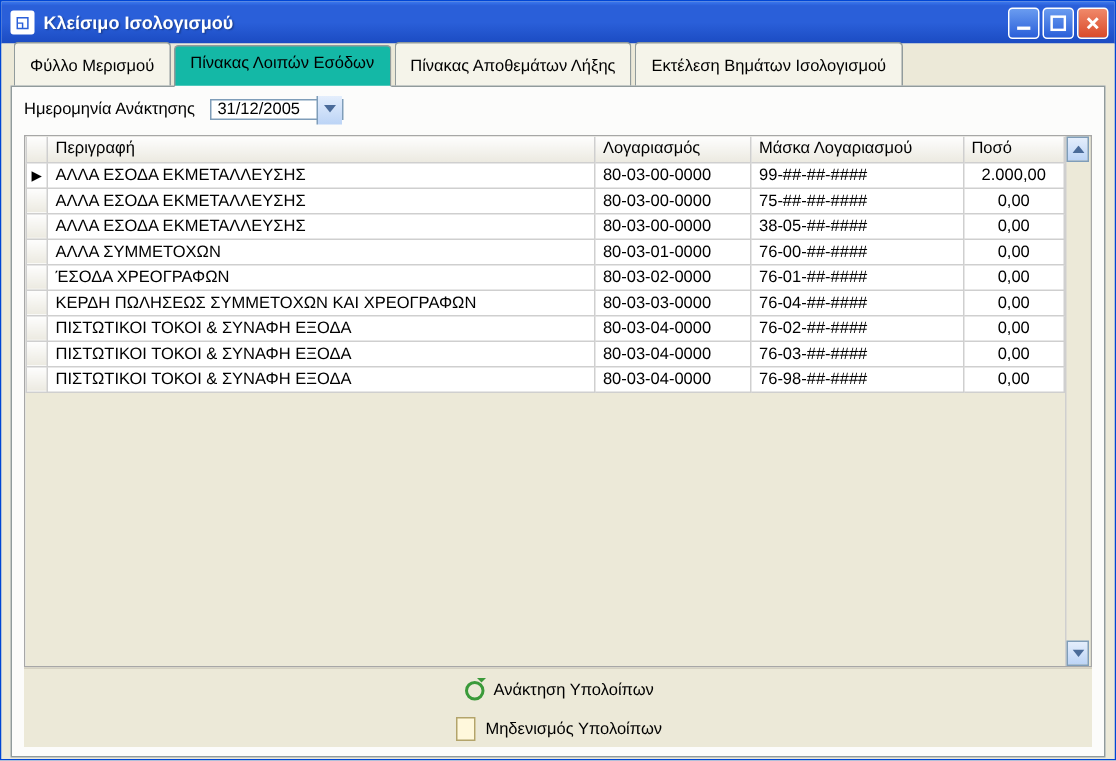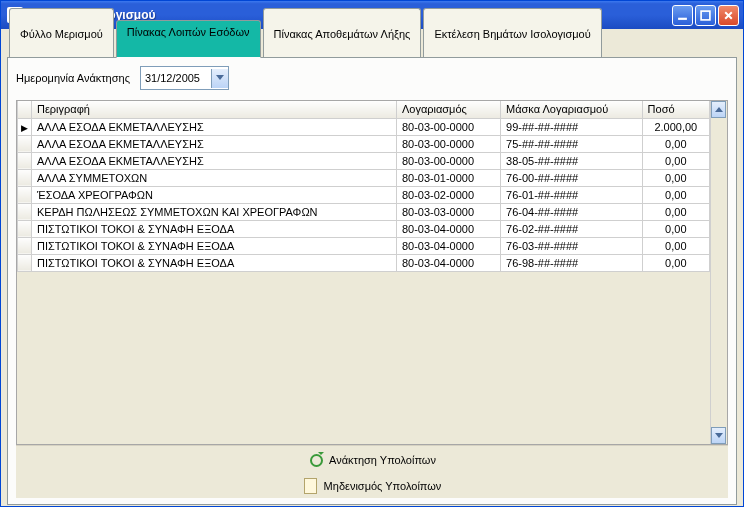--- a/index.html
+++ b/index.html
@@ -63,21 +63,21 @@
   .tabstrip {
     display: flex;
     align-items: flex-end;
     height: 23px;
     padding-left: 2px;
   }
   .tab {
     border: 1px solid #919b9c;
     border-bottom: none;
     background: #f5f4ea;
-    padding: 19px 10px;
+    padding: 9px 10px;
     border-radius: 3px 3px 0 0;
     margin-right: 2px;
     position: relative;
     top: 1px;
     cursor: default;
   }
   .tab.active {
     background: #14b8a6;
     z-index: 2;
     padding-top: 5px;
@@ -98,21 +98,21 @@
     display: flex;
     align-items: center;
     margin-bottom: 10px;
   }
   .row-date label { margin-right: 10px; }
   .dateinput {
     display: flex;
     align-items: center;
     border: 1px solid #7f9db9;
     background: #fff;
-    height: 24px;
+    height: 14px;
   }
   .dateinput input {
     border: none;
     outline: none;
     font: inherit;
     width: 70px;
     padding: 2px 4px;
     background: transparent;
   }
   .dateinput .dd {

